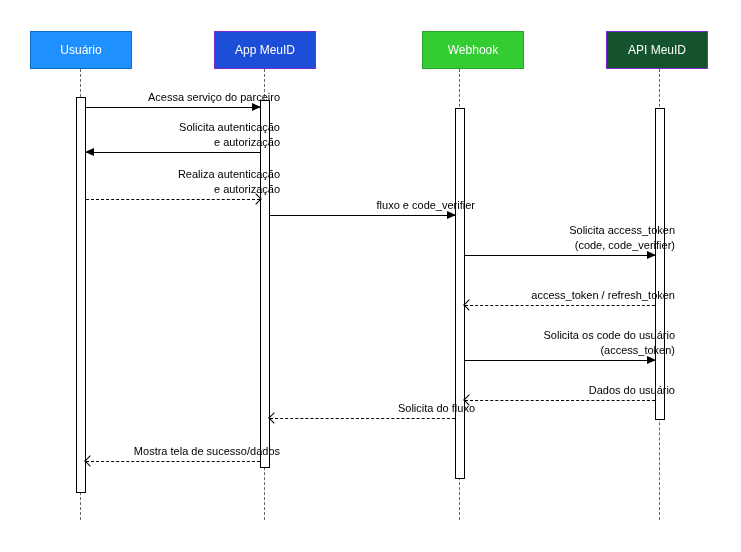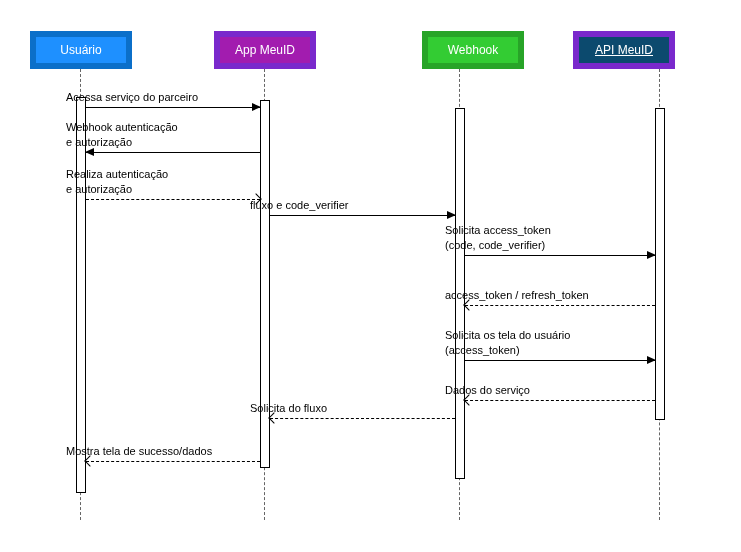--- a/index.html
+++ b/index.html
@@ -15,21 +15,21 @@
   .actor-box {
     position: absolute;
     top: 31px;
     width: 102px;
     height: 38px;
     display: flex;
     align-items: center;
     justify-content: center;
     color: #ffffff;
     font-size: 12px;
-    border: 6px solid #1d4ed8;
+    border: 1px solid #1d4ed8;
   }
   .lifeline {
     position: absolute;
     top: 69px;
     height: 451px;
     width: 0;
     border-left: 1px dashed #666666;
   }
   .activation {
     position: absolute;
@@ -41,21 +41,21 @@
   .msg-line {
     position: absolute;
     left: 0; right: 0; top: 0;
     border-top: 1px solid #000000;
   }
   .msg-line.dashed { border-top-style: dashed; }
   .msg-label {
     position: absolute;
     left: -20px; right: -20px;
     bottom: 3px;
-    text-align: left;
+    text-align: right;
     font-size: 11px;
     line-height: 1.3;
     color: #000000;
     white-space: pre-line;
   }
   .head { position: absolute; }
   .head-solid-right {
     right: -1px; top: -4px;
     width: 0; height: 0;
     border-top: 4px solid transparent;
@@ -83,42 +83,42 @@
     border-right: 1.5px solid #000000;
     transform: rotate(45deg);
   }
 </style>
 </head>
 <body>
 
 <div id="stage">
 
   <div class="actor-box" style="left: 30px; background: rgb(30, 144, 255); border-color: rgb(11, 111, 201);">Usuário</div>
-  <div class="actor-box" style="left: 214px; background: #a21caf; border-color: rgb(122, 41, 204);">App MeuID</div>
+  <div class="actor-box" style="left: 214px; background: #1d4ed8; border-color: rgb(122, 41, 204);">App MeuID</div>
   <div class="actor-box" style="left: 422px; background: rgb(51, 204, 51); border-color: rgb(40, 164, 40);">Webhook</div>
-  <div class="actor-box" style="left: 573px; background: #0c4a6e; border-color: rgb(122, 41, 204); text-decoration: underline;">API MeuID</div>
+  <div class="actor-box" style="left: 606px; background: #14532d; border-color: rgb(122, 41, 204);">API MeuID</div>
 
   <div class="lifeline" style="left:80px"></div>
   <div class="lifeline" style="left:264px"></div>
   <div class="lifeline" style="left:459px"></div>
   <div class="lifeline" style="left:659px"></div>
 
   <div class="activation" style="left:76px;top:97px;height:396px"></div>
   <div class="activation" style="left:260px;top:100px;height:368px"></div>
   <div class="activation" style="left:455px;top:108px;height:371px"></div>
   <div class="activation" style="left:655px;top:108px;height:312px"></div>
 
   <div class="message" style="left:86px;width:174px;top:107px">
     <div class="msg-label">Acessa serviço do parceiro</div>
     <div class="msg-line"></div>
     <div class="head head-solid-right"></div>
   </div>
 
   <div class="message" style="left:86px;width:174px;top:152px">
-    <div class="msg-label">Webhook autenticação
+    <div class="msg-label">Solicita autenticação
 e autorização</div>
     <div class="msg-line"></div>
     <div class="head head-solid-left"></div>
   </div>
 
   <div class="message" style="left:86px;width:174px;top:199px">
     <div class="msg-label">Realiza autenticação
 e autorização</div>
     <div class="msg-line dashed"></div>
     <div class="head head-open-right"></div>
@@ -137,28 +137,28 @@
     <div class="head head-solid-right"></div>
   </div>
 
   <div class="message" style="left:465px;width:190px;top:305px">
     <div class="msg-label">access_token / refresh_token</div>
     <div class="msg-line dashed"></div>
     <div class="head head-open-left"></div>
   </div>
 
   <div class="message" style="left:465px;width:190px;top:360px">
-    <div class="msg-label">Solicita os tela do usuário
+    <div class="msg-label">Solicita os code do usuário
 (access_token)</div>
     <div class="msg-line"></div>
     <div class="head head-solid-right"></div>
   </div>
 
   <div class="message" style="left:465px;width:190px;top:400px">
-    <div class="msg-label">Dados do serviço</div>
+    <div class="msg-label">Dados do usuário</div>
     <div class="msg-line dashed"></div>
     <div class="head head-open-left"></div>
   </div>
 
   <div class="message" style="left:270px;width:185px;top:418px">
     <div class="msg-label">Solicita do fluxo</div>
     <div class="msg-line dashed"></div>
     <div class="head head-open-left"></div>
   </div>
 

